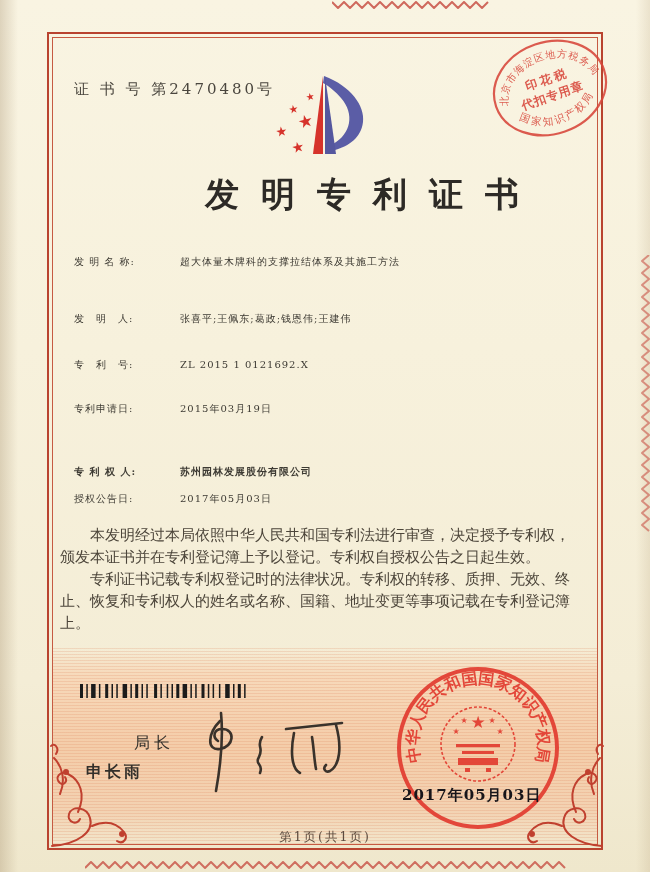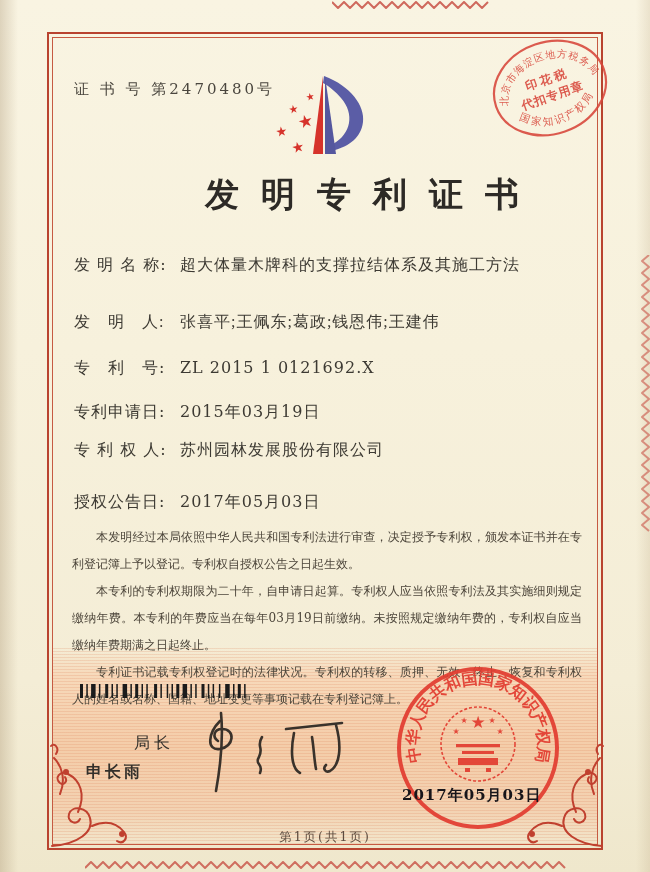--- a/index.html
+++ b/index.html
@@ -15,25 +15,25 @@
   .frame::before{content:"";position:absolute;inset:3px;border:1px solid #c65a42;}
   .guilloche{
     position:absolute;left:52px;top:648px;width:546px;height:198px;
     background:
       repeating-linear-gradient(180deg, rgba(220,125,85,.20) 0 1px, rgba(255,255,255,0) 1px 3px),
       linear-gradient(180deg, rgba(246,211,178,0) 0%, #f7d9ba 14%, #f4cda9 50%, #f3d2b2 82%, rgba(247,228,203,.25) 100%);
   }
   .cert-no{position:absolute;left:74px;top:80px;font-size:15px;letter-spacing:3px;color:#4a463e;}
   .title{position:absolute;left:47px;top:172px;width:630px;text-align:center;font-size:34px;font-weight:600;color:#2d2a26;letter-spacing:22px;text-indent:22px;}
   .fields{position:absolute;left:74px;top:252px;width:470px;}
-  .frow{position:absolute;left:0;white-space:nowrap;font-size:16px;color:#3d3a33;letter-spacing:1px;}
+  .frow{position:absolute;left:0;white-space:nowrap;font-size:10px;color:#3d3a33;letter-spacing:1px;}
   .frow .lab{display:inline-block;min-width:96px;}
   .frow .val{margin-left:10px;}
-  .r0{top:3px;} .r1{top:60px;font-family:Liberation Serif, serif;} .r2{top:106px;} .r3{top:150px;} .r4{top:188px;} .r5{top:240px;}
-  .legal{position:absolute;left:72px;top:524px;width:510px;font-size:12px;line-height:27px;color:#4c453a;text-align:justify;}
+  .r0{top:3px;} .r1{top:60px;} .r2{top:106px;} .r3{top:150px;} .r4{top:213px;font-weight:bold;} .r5{top:240px;}
+  .legal{position:absolute;left:60px;top:524px;width:510px;font-size:15px;line-height:22px;color:#4c453a;text-align:justify;}
   .legal p{margin:0;text-indent:2em;}
   .director-title{position:absolute;left:86px;top:733px;font-size:16px;letter-spacing:4px;color:#33302b;font-weight:500;margin-left:48px;}
   .director-name{position:absolute;left:86px;top:762px;font-size:16px;letter-spacing:3px;color:#33302b;font-weight:700;}
   .signature{position:absolute;left:190px;top:703px;}
   .barcode{position:absolute;left:78px;top:684px;}
   .seal{position:absolute;left:392px;top:662px;opacity:.92;}
   .seal-date{position:absolute;left:402px;top:786px;font-size:15px;font-weight:600;color:#17151a;letter-spacing:1px;}
   .tax-stamp{position:absolute;left:465px;top:13px;opacity:.88;}
   .footer{position:absolute;left:47px;top:829px;width:556px;text-align:center;font-size:12.5px;color:#5c4a3e;letter-spacing:2px;}
   .lace{position:absolute;}
@@ -121,21 +121,20 @@
     <div class="frow r0"><span class="lab">发 明 名 称:</span><span class="val">超大体量木牌科的支撑拉结体系及其施工方法</span></div>
     <div class="frow r1"><span class="lab">发　明　人:</span><span class="val">张喜平;王佩东;葛政;钱恩伟;王建伟</span></div>
     <div class="frow r2"><span class="lab">专　利　号:</span><span class="val">ZL 2015 1 0121692.X</span></div>
     <div class="frow r3"><span class="lab">专利申请日:</span><span class="val">2015年03月19日</span></div>
     <div class="frow r4"><span class="lab">专 利 权 人:</span><span class="val">苏州园林发展股份有限公司</span></div>
     <div class="frow r5"><span class="lab">授权公告日:</span><span class="val">2017年05月03日</span></div>
   </div>
 
   <div class="legal">
     <p>本发明经过本局依照中华人民共和国专利法进行审查，决定授予专利权，颁发本证书并在专利登记簿上予以登记。专利权自授权公告之日起生效。</p>
-    <p>本专利的专利权期限为二十年，自申请日起算。专利权人应当依照专利法及其实施细则规定缴纳年费。本专利的年费应当在每年03月19日前缴纳。未按照规定缴纳年费的，专利权自应当缴纳年费期满之日起终止。</p>
     <p>专利证书记载专利权登记时的法律状况。专利权的转移、质押、无效、终止、恢复和专利权人的姓名或名称、国籍、地址变更等事项记载在专利登记簿上。</p>
   </div>
 
   <svg class="barcode" id="barcode" width="172" height="14">
       <rect x="2" y="0" width="3" height="14" fill="#1b1b1b"></rect>
       <rect x="8.3" y="0" width="1.5" height="14" fill="#1b1b1b"></rect>
       <rect x="13.100000000000001" y="0" width="4.5" height="14" fill="#1b1b1b"></rect>
       <rect x="20.9" y="0" width="1.5" height="14" fill="#1b1b1b"></rect>
       <rect x="27.199999999999996" y="0" width="3" height="14" fill="#1b1b1b"></rect>
       <rect x="33.49999999999999" y="0" width="1.5" height="14" fill="#1b1b1b"></rect>

